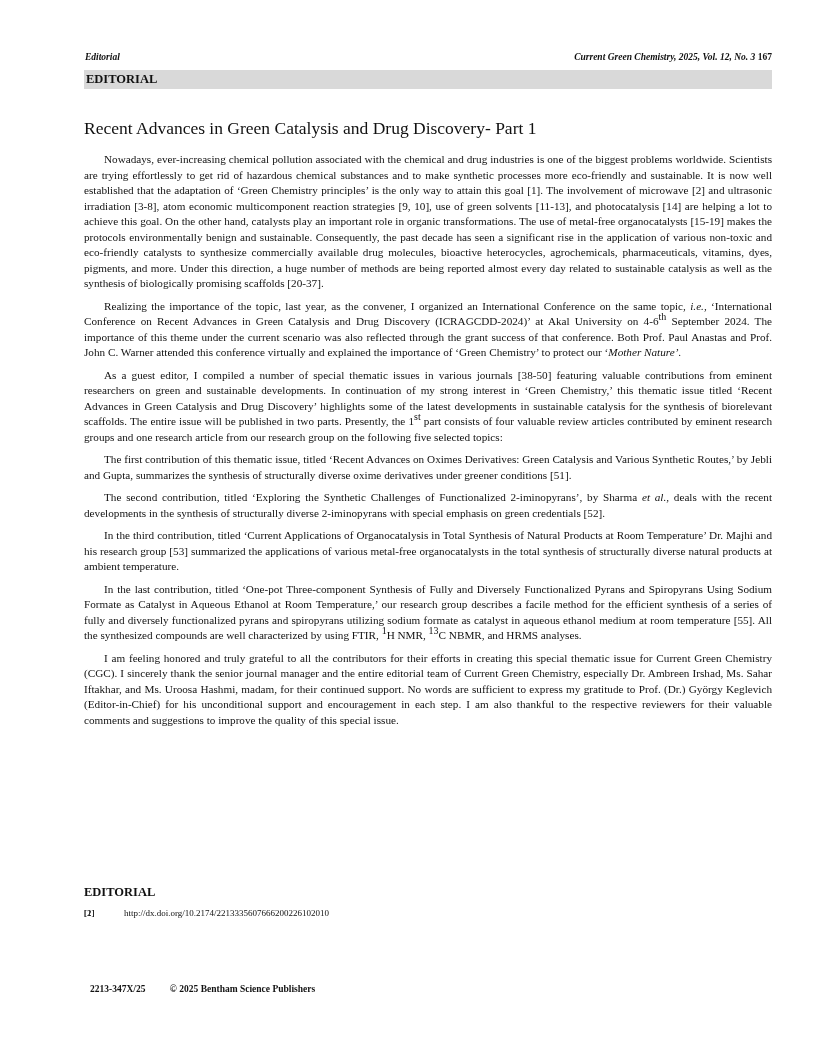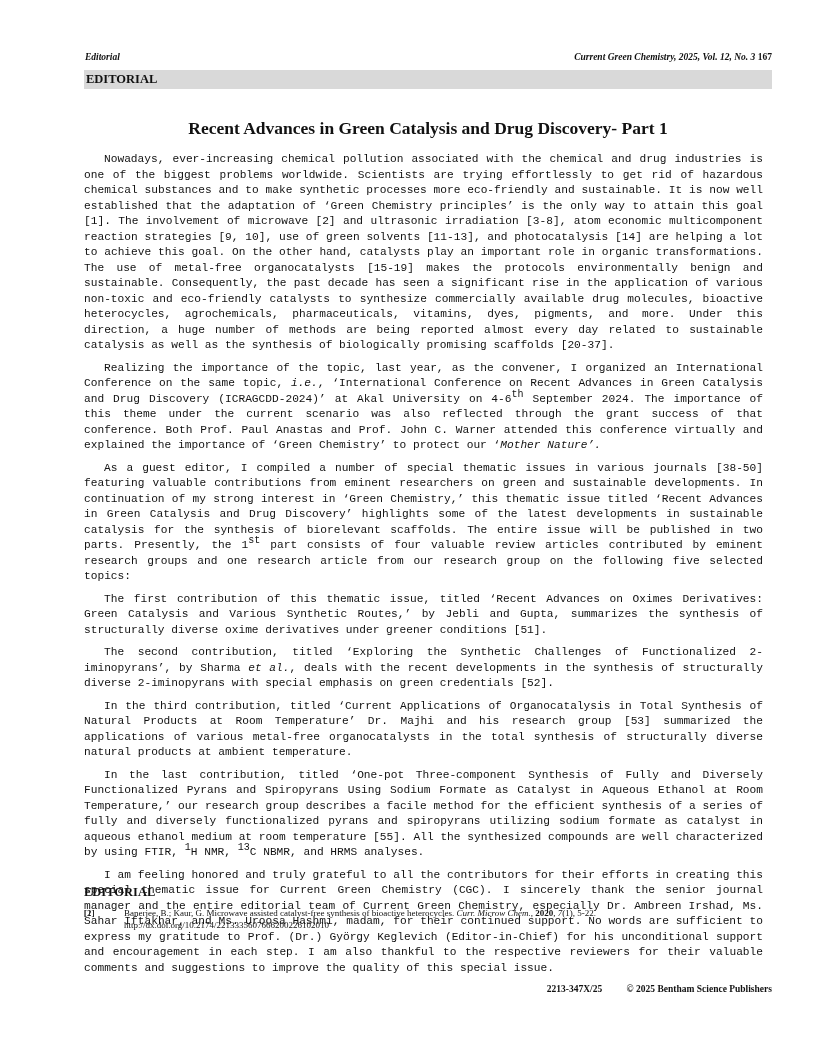--- a/index.html
+++ b/index.html
@@ -8,30 +8,30 @@
   .page { position: absolute; left: 84px; top: 0; width: 688px; }
   .running-head { position: absolute; top: 52px; left: 0; width: 688px; height: 14px;
                   font-size: 9.5px; font-weight: bold; font-style: italic; }
   .running-head .left { position: absolute; left: 1px; top: 0; }
   .running-head .right { position: absolute; right: 0; top: 0; }
   .running-head .right .up { }
   .running-head .right .pg { font-style: normal; }
   .section-band { position: absolute; top: 70px; left: 0; width: 688px; height: 19px;
                   background: #d9d9d9; }
   .section-band span { position: absolute; left: 2px; top: 2px; font-size: 12.5px; font-weight: bold; }
-  .title { position: absolute; top: 118px; left: 0; width: 688px; text-align: center;
-           font-size: 17.5px; font-weight: bold; }
+  .title { position: absolute; top: 118px; left: 0; width: 688px; text-align: left;
+           font-size: 17.5px; font-weight: normal; }
   .body { position: absolute; top: 152px; left: 0; width: 688px; font-size: 11.2px;
           line-height: 15.5px; text-align: justify; }
-  .body p { margin: 0 9px 7px 0; text-indent: 20px; font-family: Liberation Mono, monospace; }
+  .body p { margin: 0 0 7px 0; text-indent: 20px; }
   .refs-head { position: absolute; top: 885px; left: 0; font-size: 12.5px; font-weight: bold; }
   .refs { position: absolute; top: 908px; left: 0; width: 688px; font-size: 9px; line-height: 11.5px; }
   .ref { position: relative; padding-left: 40px; margin-bottom: 0; }
   .ref .num { position: absolute; left: 0; top: 0; }
-  .footer { position: absolute; top: 984px; left: 0; width: 688px; text-align: right;
+  .footer { position: absolute; top: 984px; left: 6px; width: 688px; text-align: left;
             font-size: 9.5px; font-weight: bold; }
   .footer .issn { margin-right: 22px; }
   sup { font-size: 10px; line-height: 0; }
   i { font-style: italic; }
 </style>
 </head>
 <body>
 
 <div class="page">
 
@@ -70,21 +70,20 @@
   </div>
 
   <div class="refs-head">EDITORIAL</div>
 
   <div class="refs">
     <div class="ref">
       <span class="num">[1]</span>
     </div>
     <div class="ref">
       <span class="num">[2]</span>
-      <div><span>Banerjee, B.; Kaur, G. Microwave assisted catalyst-free synthesis of bioactive heterocycles. </span><i>Curr. Microw Chem.</i><span>, </span><b>2020</b><span>, </span><i>7</i><span>(1), 5-22.</span></div>
       <div>http://dx.doi.org/10.2174/2213335607666200226102010</div>
     </div>
   </div>
 
   <div class="footer">
     <span class="issn">2213-347X/25</span>
     <span>© 2025 Bentham Science Publishers</span>
   </div>
 
 </div>

